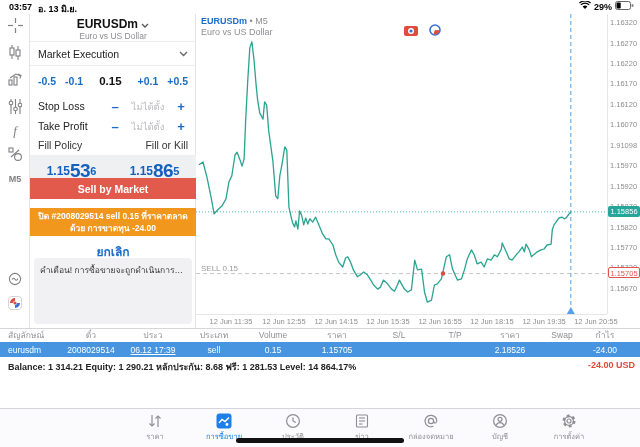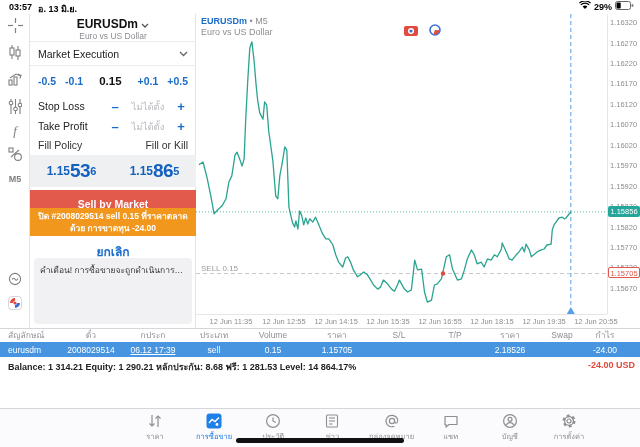--- a/index.html
+++ b/index.html
@@ -30,21 +30,21 @@
   .sltp .lbl { flex:1; }
   .sltp .minus,.sltp .plus { color:#1a6cc8; font-size:13px; font-weight:bold; width:14px; text-align:center; }
   .sltp .val { width:52px; text-align:center; color:#b9b9be; font-size:9.5px; }
   #row-fp { position:absolute; left:0; top:121px; width:166px; height:20px; display:flex; align-items:center; padding:0 8px; font-size:10.5px; color:#333; }
   #row-fp .lbl { flex:1; }
   #quote { position:absolute; left:0; top:141px; width:166px; height:32px; background:#eef0f2; display:flex; }
   .qcell { flex:1; display:flex; align-items:center; justify-content:center; color:#1460bf; font-weight:bold; }
   .q-sm { font-size:12px; }
   .q-lg { font-size:19px; letter-spacing:-0.5px; }
   .q-sup { font-size:11px; vertical-align:6px; }
-  #btns { position:absolute; left:0; top:176px; width:166px; height:28px; display:flex; }
+  #btns { position:absolute; left:0; top:164px; width:166px; height:21px; display:flex; }
   .obtn { flex:1; display:flex; align-items:center; justify-content:center; color:#fff; font-size:10.5px; font-weight:bold; }
   #sell-btn { background:#e15a4c; }
   #buy-btn { background:#4d90dc; }
   #banner { position:absolute; left:0; top:194px; width:166px; height:28px; background:#f2971d; color:#fff; font-size:8.5px; font-weight:bold; text-align:center; padding:2px 6px; line-height:1.45; }
   #cancel { position:absolute; left:0; top:228px; width:166px; text-align:center; color:#1a6cc8; font-size:12px; font-weight:bold; }
   #warnbox { position:absolute; left:4px; top:244px; width:158px; height:66px; background:#f1f1f3; border-radius:4px; padding:5px 6px; font-size:8.5px; color:#333; overflow:hidden; white-space:nowrap; text-overflow:ellipsis; }
 
   
   #chart { position:absolute; left:196px; top:14px; width:444px; height:314px; background:#fff; }
   #chart-head { position:absolute; left:5px; top:2px; font-size:9px; font-weight:bold; }
@@ -262,21 +262,21 @@
         </svg>
     </span>
   </div>
   <div id="yticks">
       <div class="ytick" style="top: 4.17558px;">1.16320</div>
       <div class="ytick" style="top: 24.6145px;">1.16270</div>
       <div class="ytick" style="top: 45.0535px;">1.16220</div>
       <div class="ytick" style="top: 65.4925px;">1.16170</div>
       <div class="ytick" style="top: 85.9314px;">1.16120</div>
       <div class="ytick" style="top: 106.37px;">1.16070</div>
-      <div class="ytick" style="top: 126.809px;">1.16020</div>
+      <div class="ytick" style="top: 126.809px;">1.91098</div>
       <div class="ytick" style="top: 147.248px;">1.15970</div>
       <div class="ytick" style="top: 167.687px;">1.15920</div>
       <div class="ytick" style="top: 188.126px;">1.15870</div>
       <div class="ytick" style="top: 208.565px;">1.15820</div>
       <div class="ytick" style="top: 229.004px;">1.15770</div>
       <div class="ytick" style="top: 249.443px;">1.15720</div>
       <div class="ytick" style="top: 269.882px;">1.15670</div>
     </div>
   <div id="xticks">
       <div class="xtick" style="left: -0.0649999px;">12 Jun 11:35</div>
@@ -290,21 +290,21 @@
     </div>
   <div class="ptag" id="tag-current" style="top: 192.349px;">1.15856</div>
   <div class="ptag" id="tag-position" style="top: 253.075px;">1.15705</div>
   <div id="sell-line-label" style="top: 249.575px;">SELL 0.15</div>
 </div>
 
 <div id="ptable">
   <div class="trow" id="pt-head">
       <div class="tcell" style="width: 62px; text-align: left; padding-left: 8px;">สัญลักษณ์</div>
       <div class="tcell" style="width: 58px; text-align: center;">ตั๋ว</div>
-      <div class="tcell" style="width: 66px; text-align: center;">กประก</div>
+      <div class="tcell" style="width: 66px; text-align: center;">ประว</div>
       <div class="tcell" style="width: 56px; text-align: center;">ประเภท</div>
       <div class="tcell" style="width: 62px; text-align: center;">Volume</div>
       <div class="tcell" style="width: 66px; text-align: center;">ราคา</div>
       <div class="tcell" style="width: 58px; text-align: center;">S/L</div>
       <div class="tcell" style="width: 54px; text-align: center;">T/P</div>
       <div class="tcell" style="width: 56px; text-align: center;">ราคา</div>
       <div class="tcell" style="width: 48px; text-align: center;">Swap</div>
       <div class="tcell" style="width: 38px; text-align: center;">กำไร</div>
       <div class="tcell" style="width: 76px; text-align: center;">หมายเหตุ</div>
     </div>
@@ -365,26 +365,20 @@
     </div>
     <div class="nav-item">
       <svg width="16" height="16" viewBox="0 0 16 16" stroke="#8e8e93" fill="none" stroke-width="1.2">
           <circle cx="8" cy="8" r="2.6"></circle>
           <path d="M10.6 8 C10.6 10 12 10.4 13 9.6 C14.4 8.4 14 3 8.6 2.4 C3.6 1.9 1.6 6 2.2 9.4 C2.9 13 7 14.6 10.4 13.2"></path>
         </svg>
       <span class="nav-label">กล่องจดหมาย</span>
     </div>
     <div class="nav-item">
       <svg width="16" height="16" viewBox="0 0 16 16" stroke="#8e8e93" fill="none" stroke-width="1.2">
-          <path d="M2 3.5 H14 V11.5 H6 L3 14 V11.5 H2 Z" stroke-linejoin="round"></path>
-        </svg>
-      <span class="nav-label">แชท</span>
-    </div>
-    <div class="nav-item">
-      <svg width="16" height="16" viewBox="0 0 16 16" stroke="#8e8e93" fill="none" stroke-width="1.2">
           <circle cx="8" cy="8" r="6.4"></circle>
           <circle cx="8" cy="6.3" r="2"></circle>
           <path d="M4.2 12.4 C5 10.4 6.4 9.6 8 9.6 C9.6 9.6 11 10.4 11.8 12.4"></path>
         </svg>
       <span class="nav-label">บัญชี</span>
     </div>
     <div class="nav-item">
       <svg width="16" height="16" viewBox="0 0 16 16" fill="none">
           <circle cx="8" cy="8" r="5.2" stroke="#8e8e93" stroke-width="2.6" stroke-dasharray="2.7 2.75"></circle>
           <circle cx="8" cy="8" r="4.4" stroke="#8e8e93" stroke-width="1.2"></circle>

